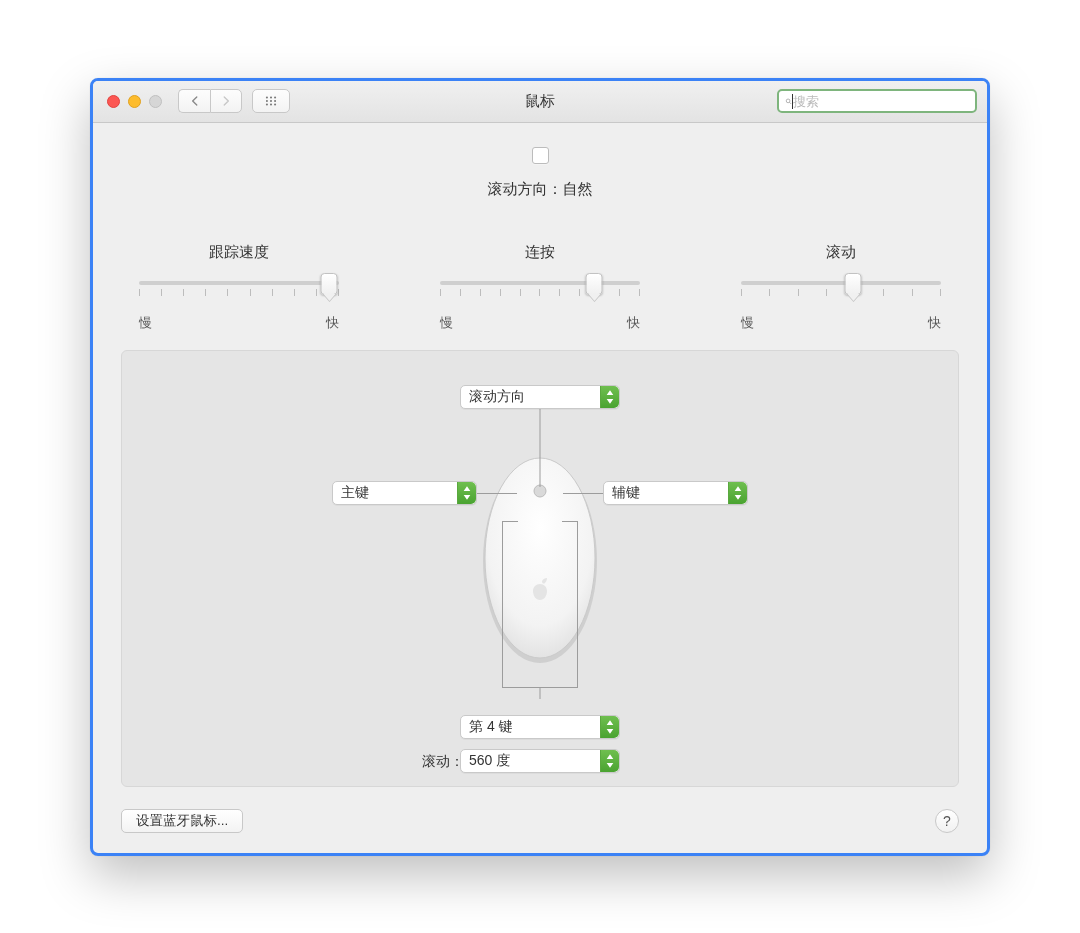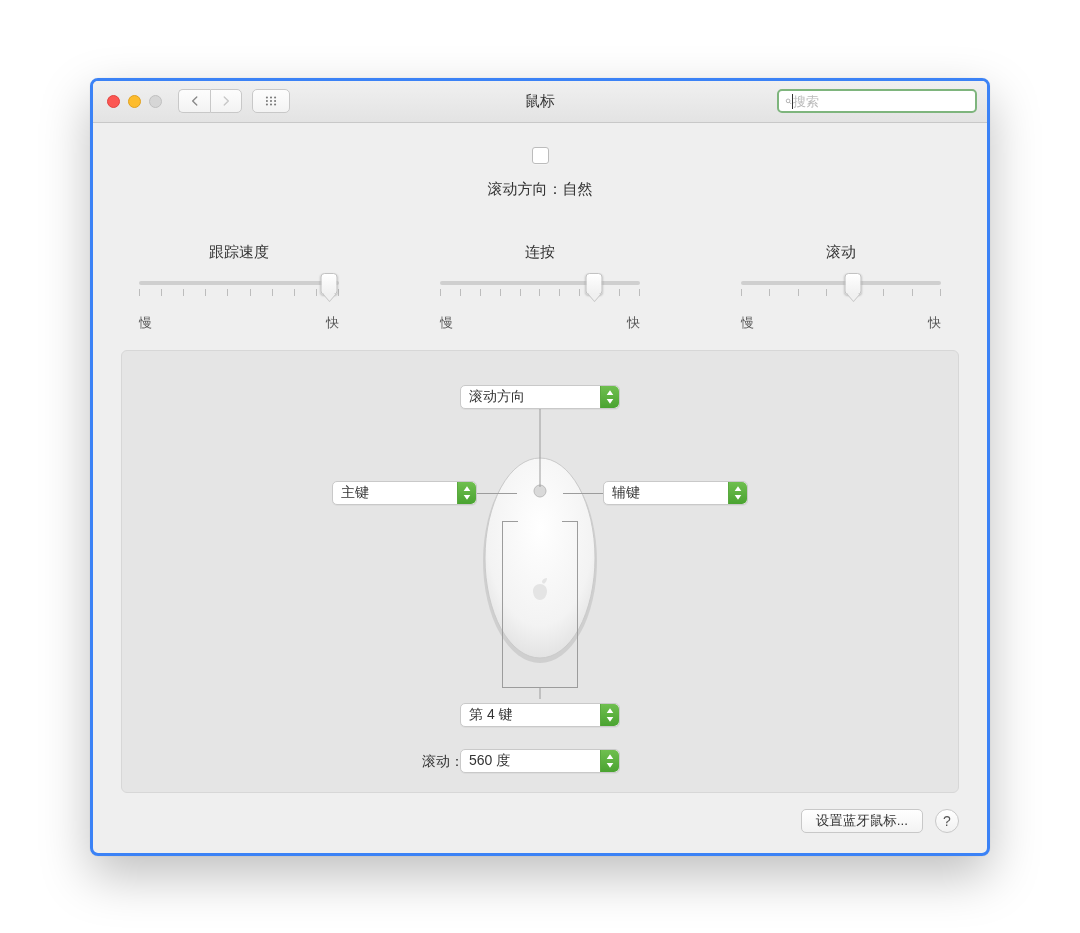--- a/index.html
+++ b/index.html
@@ -132,22 +132,22 @@
     border-radius:0 5px 5px 0;
     display:flex; flex-direction:column;
   }
   .dropdown .stepper:before, .dropdown .stepper:after {
     content:""; flex:1; display:flex;
   }
   .dropdown .stepper svg { width:100%; height:100%; }
   .connector { position:absolute; background:#9c9c9c; }
   .scroll-label { position:absolute; font-size:14px; color:#333; }
   .footer {
-    display:flex; justify-content:flex-end; align-items:center;
-    gap:12px; padding-top:16px;
+    display:flex; justify-content:space-between; align-items:center;
+    gap:12px; padding-top:22px;
   }
   .btn {
     height:24px; padding:0 14px;
     background:linear-gradient(#ffffff,#f3f3f3);
     border:1px solid #c8c8c8; border-radius:5px;
     font-size:13.5px; color:#333;
     display:flex; align-items:center;
   }
   .help-btn {
     width:24px; height:24px; border-radius:50%;
@@ -332,21 +332,21 @@
         </div>
       </div>
       <div class="dropdown" style="right:210px; top:130px; width:145px;margin-left:24px;">
         <span>辅键</span>
         <div class="stepper">
           <svg viewBox="0 0 19 22">
               <path d="M9.5 4 L6 9 L13 9 Z M9.5 18 L6 13 L13 13 Z" fill="#fff"></path>
             </svg>
         </div>
       </div>
-      <div class="dropdown" style="left:50%; top:352px; width:160px; transform:translateX(-50%);">
+      <div class="dropdown" style="left:50%; top:364px; width:160px; transform:translateX(-50%);">
         <span>第 4 键</span>
         <div class="stepper">
           <svg viewBox="0 0 19 22">
               <path d="M9.5 4 L6 9 L13 9 Z M9.5 18 L6 13 L13 13 Z" fill="#fff"></path>
             </svg>
         </div>
       </div>
 
       <span class="scroll-label" style="left:300px; top:402px;">滚动：</span>
       <div class="dropdown" style="left:50%; top:398px; width:160px; transform:translateX(-50%);">

